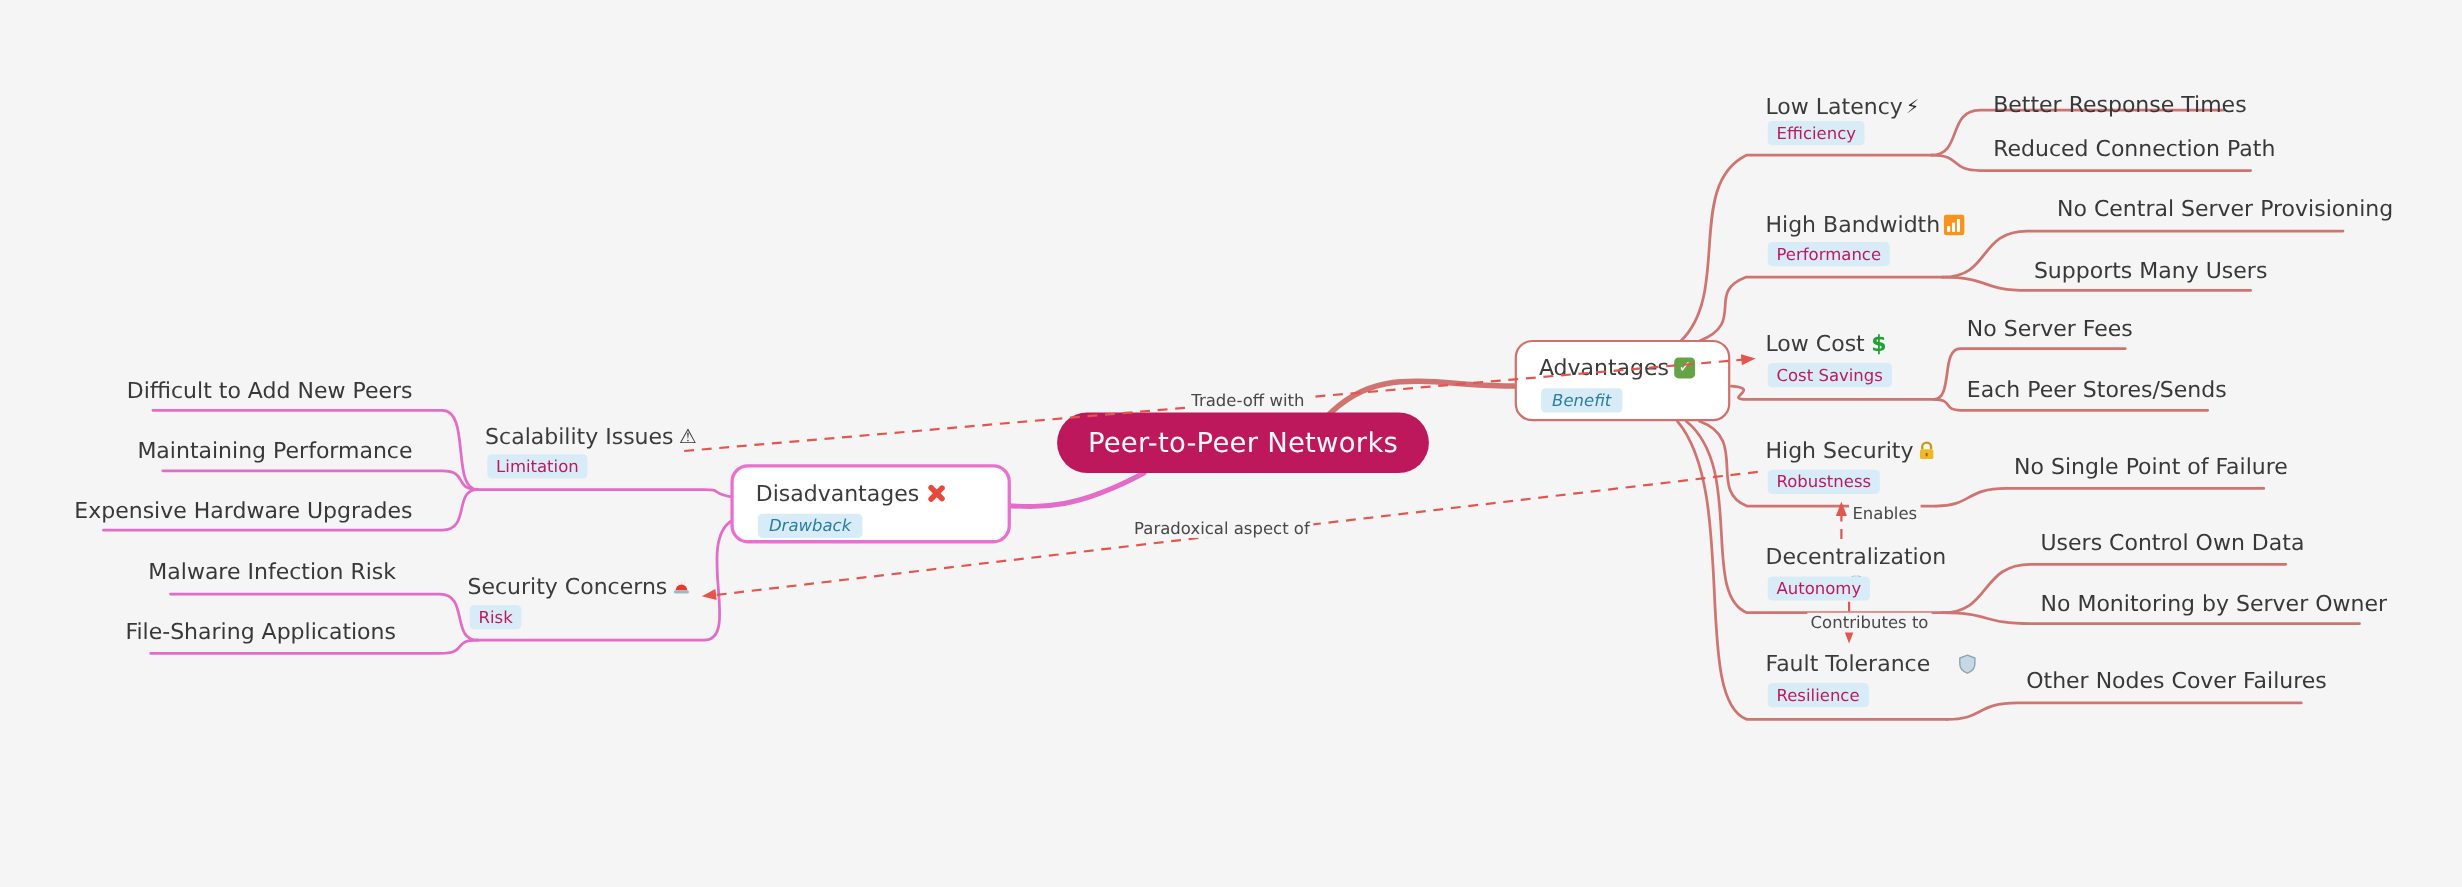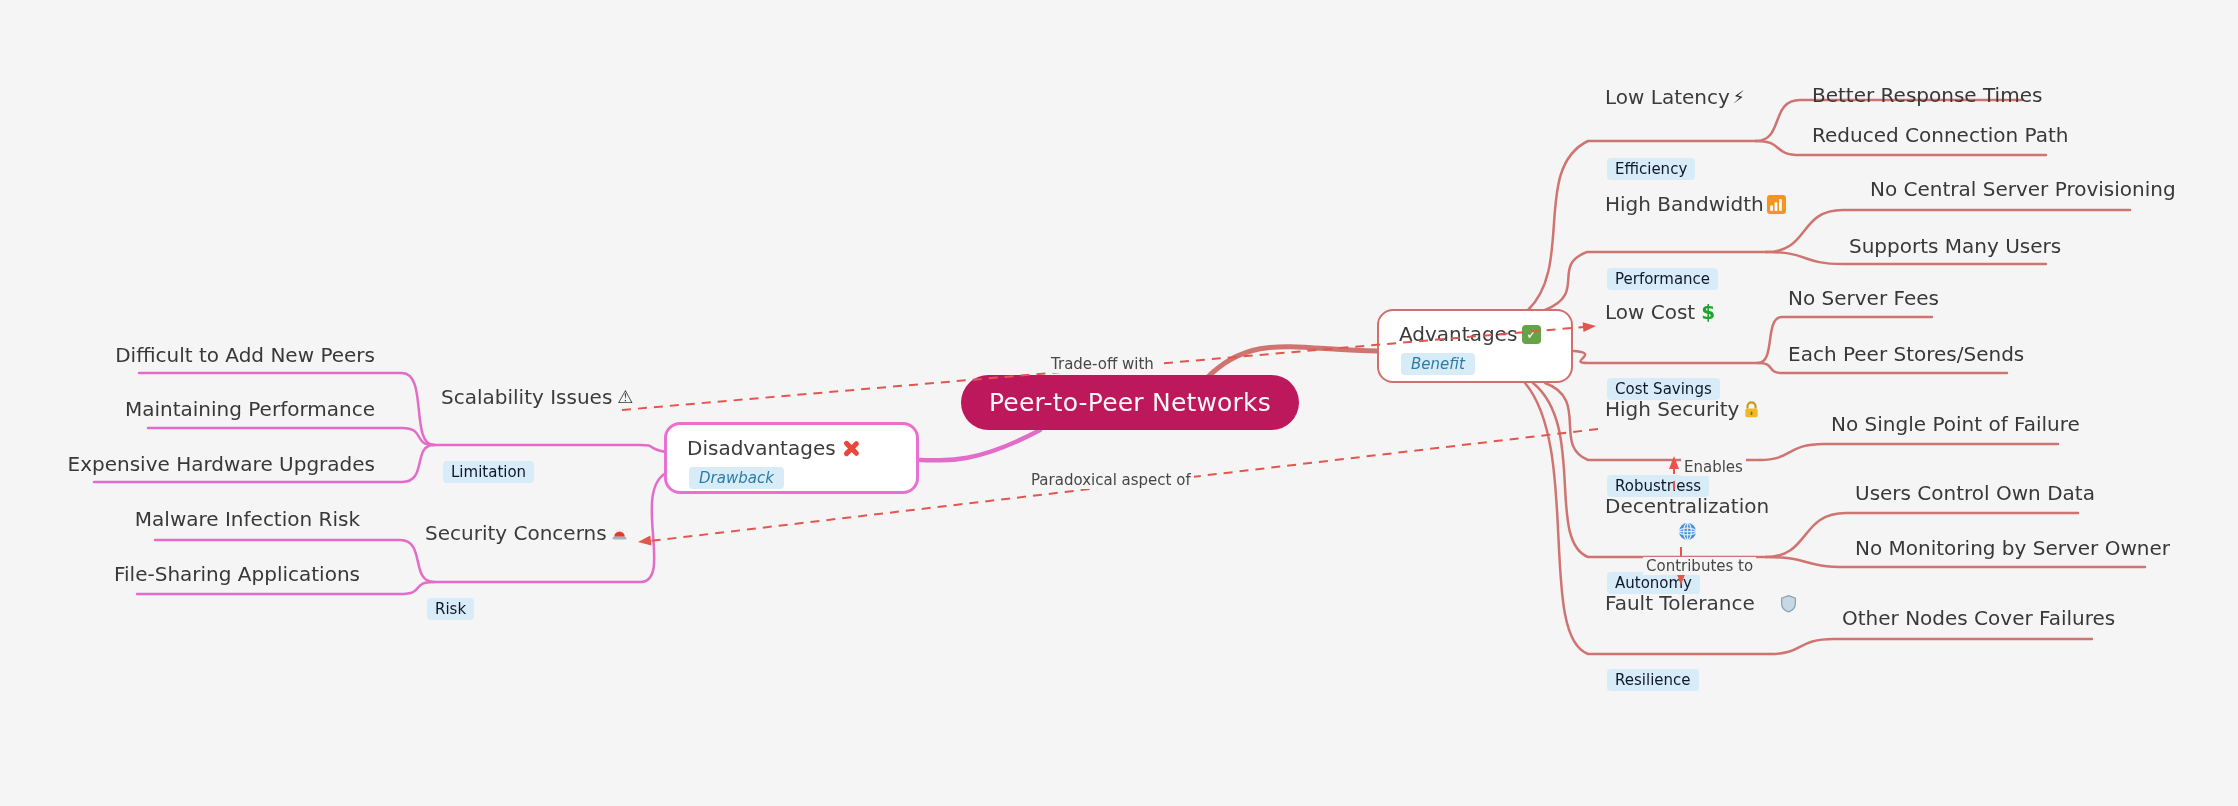--- a/index.html
+++ b/index.html
@@ -11,21 +11,21 @@
   .node-box.adv{border:2.5px solid #d06f6b;}
   .node-box.dis{border:3px solid #ea70d0;}
   .center-node{position:absolute;left:961px;top:375px;width:338px;height:55px;border-radius:28px;
                background:#be185d;z-index:2;display:flex;align-items:center;justify-content:center;}
   .center-node .t{color:#f7f7f8;font-size:25px;letter-spacing:.2px;}
   .nlabel{position:absolute;z-index:2;font-size:20px;line-height:26px;white-space:nowrap;color:#3b3b3b;
           display:flex;align-items:center;gap:3px;}
   .leaf{position:absolute;z-index:2;font-size:20px;line-height:26px;white-space:nowrap;color:#383838;}
   .leaf.r{text-align:right;width:320px;}
   .tag{position:absolute;z-index:2;font-size:15px;line-height:20px;padding:1px 8px;border-radius:4px;
-       background:#d8ecf8;color:#0f172a;white-space:nowrap;margin-top:48px;}
+       background:#d8ecf8;color:#be185d;white-space:nowrap;}
   .assoc-label{position:absolute;z-index:4;font-size:15px;color:#474747;background:#f5f5f6;
                padding:0 3px;white-space:nowrap;}
   .in-box-label{position:absolute;left:20px;top:10px;font-size:20px;line-height:26px;white-space:nowrap;
                 display:flex;align-items:center;gap:3px;color:#3b3b3b;}
   .in-box-tag{position:absolute;left:22px;top:42px;font-size:15px;line-height:20px;padding:1px 10px;
               border-radius:4px;background:#d8ecf8;color:#2b7ca3;white-space:nowrap;font-style:italic;}
   
   .ic{display:inline-block;vertical-align:middle;flex:0 0 auto;}
   .icon-check{width:19px;height:19px;border-radius:4px;background:#64a346;margin-left:2px;}
   .icon-check::before{content:"\2713";display:block;color:#fff;font-weight:700;font-size:14px;
@@ -192,18 +192,18 @@
       <path d="M1681,547 L1681,576"></path>
     </g>
     <g fill="#e4564d">
       <path d="M0,0 L-13,5 L-13,-5 Z" transform="translate(1596,326) rotate(-5)"></path>
       <path d="M0,0 L-13,5 L-13,-5 Z" transform="translate(638,542) rotate(173)"></path>
       <path d="M0,0 L-13,5 L-13,-5 Z" transform="translate(1674,456) rotate(-90)"></path>
       <path d="M0,0 L-13,5 L-13,-5 Z" transform="translate(1681,585) rotate(90)"></path>
     </g>
   </svg>
 
-  <span class="assoc-label" style="left:1048px;top:355px;">Trade-off with</span>
+  <span class="assoc-label" style="left:1080px;top:355px;">Trade-off with</span>
   <span class="assoc-label" style="left:1028px;top:471px;">Paradoxical aspect of</span>
   <span class="assoc-label" style="left:1681px;top:458px;">Enables</span>
   <span class="assoc-label" style="left:1643px;top:557px;">Contributes to</span>
 
 </div>
 
 </body></html>

